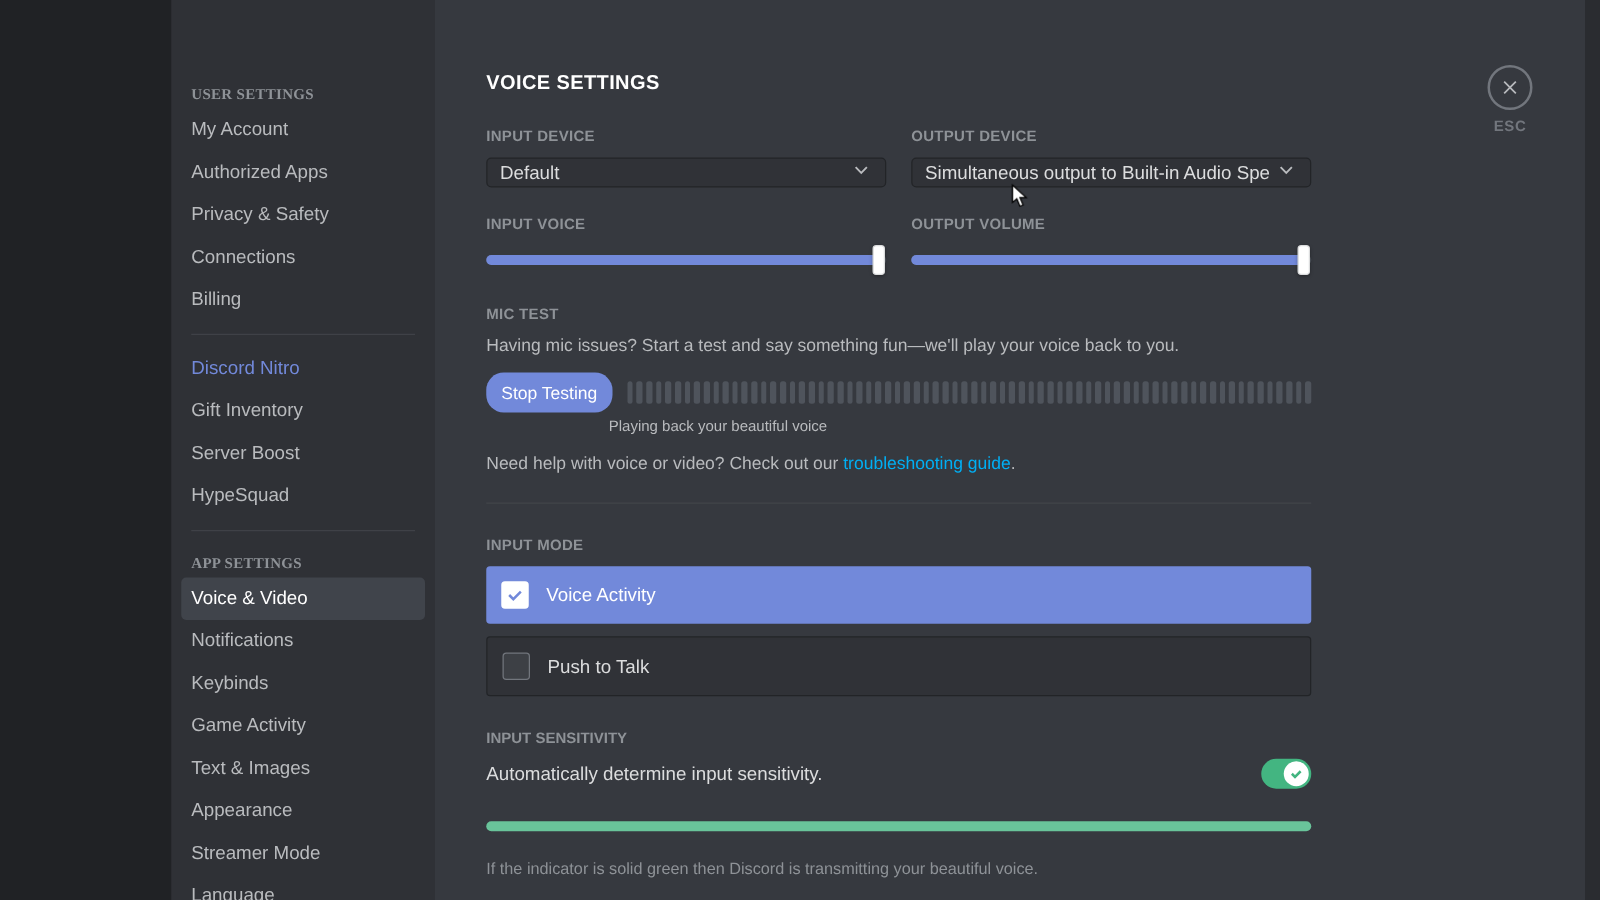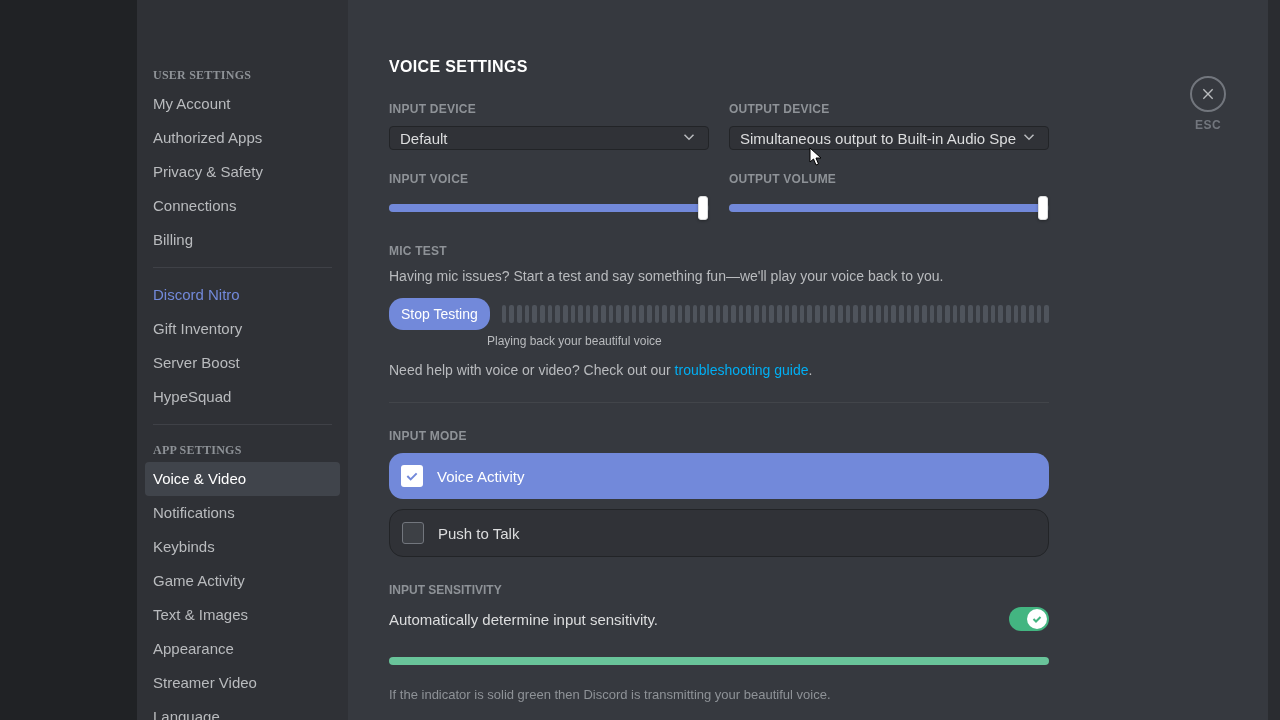--- a/index.html
+++ b/index.html
@@ -28,34 +28,34 @@
 .mic-desc { color:#b9bbbe; font-size:14px; margin-top:8px; margin-bottom:14px; }
 .mic-row { display:flex; align-items:center; gap:12px; }
 .stop-btn { background:#7289da; color:#fff; border:none; border-radius:14px; padding:8px 12px; font-size:14px; cursor:pointer; }
 .meter { flex:1; height:18px; display:flex; gap:3px; align-items:stretch; }
 .meter-bar { flex:1; background:#4f545c; border-radius:2px; }
 .playback { color:#b9bbbe; font-size:12px; margin-top:4px; margin-left:98px; }
 .help { color:#b9bbbe; font-size:14px; margin-top:14px; }
 .help a { color:#00aff4; text-decoration:none; }
 .divider { height:1px; background:#42454a; margin:24px 0 26px 0; }
 .input-mode { display:flex; flex-direction:column; gap:10px; }
-.mode-option { border-radius:14px; padding:12px 12px; display:flex; align-items:center; gap:14px; cursor:pointer; font-size:15px; }
+.mode-option { border-radius:3px; padding:12px 12px; display:flex; align-items:center; gap:14px; cursor:pointer; font-size:15px; }
 .mode-option.selected { background:#7289da; color:#fff; }
 .mode-option.unselected { background:#303237; border:1px solid #222427; color:#dcddde; }
 .chk { width:22px; height:22px; border-radius:3px; display:flex; align-items:center; justify-content:center; }
 .chk.on { background:#fff; color:#7289da; }
 .chk.off { background:#72767d33; border:1px solid #72767d; }
 .sens-label { color:#8e9297; font-size:12px; font-weight:700; margin-top:26px; margin-bottom:10px; }
 .sens-row { display:flex; align-items:center; justify-content:space-between; }
 .sens-text { color:#dcddde; font-size:15px; }
 .toggle { width:40px; height:24px; background:#43b581; border-radius:12px; position:relative; cursor:pointer; }
 .toggle-knob { position:absolute; right:2px; top:2px; width:20px; height:20px; background:#fff; border-radius:50%; display:flex; align-items:center; justify-content:center; color:#43b581; font-size:12px; }
 .sens-bar { height:8px; background:#69c49a; border-radius:4px; margin-top:26px; }
 .sens-note { color:#8e9297; font-size:13px; margin-top:22px; margin-bottom:40px; }
-.close { position:absolute; top:76px; right:54px; display:flex; flex-direction:column; align-items:center; gap:6px; }
+.close { position:absolute; top:52px; right:54px; display:flex; flex-direction:column; align-items:center; gap:6px; }
 .close-btn { width:36px; height:36px; border:2px solid #72767d; border-radius:50%; display:flex; align-items:center; justify-content:center; color:#b9bbbe; cursor:pointer; font-size:18px; }
 .close-label { color:#72767d; font-size:12px; font-weight:600; letter-spacing:0.04em; }
 .scrolltrack { position:absolute; right:0; top:0; width:12px; height:720px; background:#2a2c30; }
 .cursor { position:absolute; left:809px; top:147px; pointer-events:none; }
 </style>
 </head>
 <body>
 
 <div class="app">
   <div class="leftpad"></div>
@@ -73,21 +73,21 @@
     <div class="side-item">Server Boost</div>
     <div class="side-item">HypeSquad</div>
     <div class="side-divider"></div>
     <div class="side-header">APP SETTINGS</div>
     <div class="side-item active">Voice &amp; Video</div>
     <div class="side-item">Notifications</div>
     <div class="side-item">Keybinds</div>
     <div class="side-item">Game Activity</div>
     <div class="side-item">Text &amp; Images</div>
     <div class="side-item">Appearance</div>
-    <div class="side-item">Streamer Video</div>
+    <div class="side-item">Streamer Mode</div>
     <div class="side-item">Language</div>
   </div>
 
   <div class="main">
     <div class="content">
       <div class="page-title">VOICE SETTINGS</div>
 
       <div class="row2">
         <div class="col">
           <div class="section-label">INPUT DEVICE</div>

